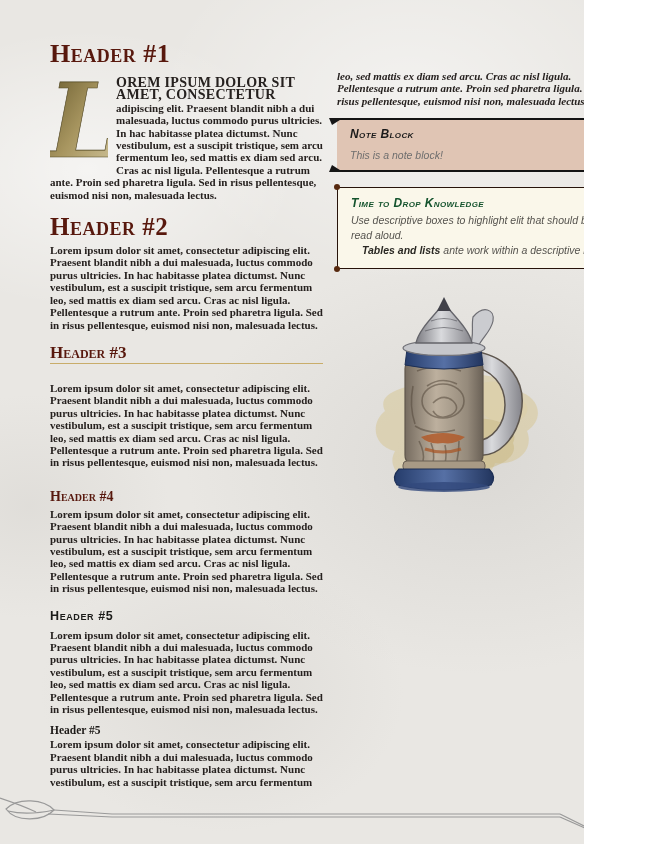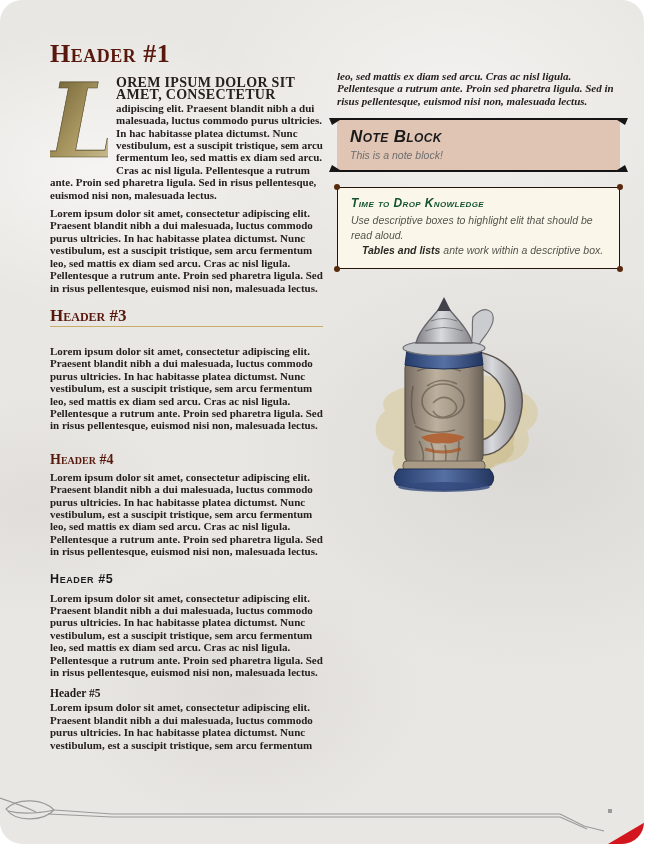--- a/index.html
+++ b/index.html
@@ -1,27 +1,26 @@
 <!DOCTYPE html>
 <html><head>
 <meta charset="utf-8">
 <style>
   html,body{margin:0;padding:0;}
   .page{
-    position:relative;width:644px;height:844px;overflow:hidden;
+    position:relative;width:584px;height:844px;overflow:hidden;
     background-color:#e9e7e3;
     background-image:
       radial-gradient(ellipse 300px 200px at 15% 20%, rgba(255,255,255,.55), transparent 70%),
       radial-gradient(ellipse 420px 300px at 82% 55%, rgba(186,184,180,.30), transparent 70%),
       radial-gradient(ellipse 260px 200px at 38% 82%, rgba(198,195,190,.30), transparent 70%),
       radial-gradient(ellipse 360px 260px at 70% 12%, rgba(255,255,255,.45), transparent 70%),
       radial-gradient(ellipse 200px 160px at 5% 60%, rgba(200,197,192,.28), transparent 70%);
     font-family:"Liberation Serif", serif;
     color:#231f20;
-    border-radius:22px;
   }
   .col{position:absolute;}
   .col-left{left:50px;top:40px;width:273px;}
   .col-right{left:337px;top:70px;width:283px;font-style:italic;}
 
   p.body{font-size:11px;line-height:12.4px;font-weight:bold;margin:0 0 6px;color:#26211f;}
 
   h1,h2,h3,h4{font-variant:small-caps;color:#58180D;font-weight:bold;margin:0;}
   h1{font-size:26px;line-height:28px;margin:0 0 9px;letter-spacing:.5px;}
   h2{font-size:25px;line-height:27px;margin:12px 0 4px;letter-spacing:.5px;}
@@ -36,22 +35,22 @@
 
   
   .note{position:relative;background:#e0c5b4;border-top:2px solid #141414;border-bottom:2px solid #141414;
         padding:7px 13px 9px;margin:11px 0 15px;}
   .note .c{position:absolute;width:0;height:0;border-style:solid;border-color:transparent;}
   .note .c-tl{top:-2px;left:-8px;border-top:7px solid #161616;border-right:11px solid transparent;}
   .note .c-tr{top:-2px;right:-8px;border-top:7px solid #161616;border-left:11px solid transparent;}
   .note .c-bl{bottom:-2px;left:-8px;border-bottom:7px solid #161616;border-right:11px solid transparent;}
   .note .c-br{bottom:-2px;right:-8px;border-bottom:7px solid #161616;border-left:11px solid transparent;}
   .note-title{font-family:"Liberation Sans", sans-serif;font-variant:small-caps;font-weight:bold;
-              font-size:17px;color:#1a1a1a;letter-spacing:.4px;}
-  .note-body{font-family:"Liberation Sans", sans-serif;font-size:10.5px;color:#6e6e6e;margin-top:2px;}
+              font-size:12px;color:#1a1a1a;letter-spacing:.4px;}
+  .note-body{font-family:"Liberation Sans", sans-serif;font-size:10.5px;color:#6e6e6e;margin-top:8px;}
 
   
   .desc{position:relative;background:#faf7ea;border:1.5px solid #27130a;padding:8px 13px 10px;}
   .desc .dot{position:absolute;width:6px;height:6px;border-radius:50%;background:#57290f;}
   .desc .d-tl{top:-4px;left:-4px;} .desc .d-tr{top:-4px;right:-4px;}
   .desc .d-bl{bottom:-4px;left:-4px;} .desc .d-br{bottom:-4px;right:-4px;}
   .desc-title{font-family:"Liberation Sans", sans-serif;font-variant:small-caps;font-weight:bold;
               font-size:12px;color:#14532d;letter-spacing:.4px;margin-bottom:3px;}
   .desc-body{font-family:"Liberation Sans", sans-serif;font-size:10.5px;line-height:15px;color:#55534e;}
   .desc-line2{text-indent:11px;}
@@ -75,20 +74,21 @@
           <linearGradient id="goldgrad" x1="0" y1="0" x2="1" y2="1">
             <stop offset="0" stop-color="#5f5226"></stop>
             <stop offset="0.5" stop-color="#a89660"></stop>
             <stop offset="1" stop-color="#d6cba4"></stop>
           </linearGradient>
         </defs>
         <text x="-2" y="78" font-family="DejaVu Serif, serif" font-style="italic" font-size="102" fill="url(#goldgrad)" stroke="#4f4420" stroke-width="0.6">L</text>
       </svg><span class="lead-caps">orem ipsum dolor sit amet, consectetur</span><span> adipiscing elit. Praesent blandit nibh a dui malesuada, luctus commodo purus ultricies. In hac habitasse platea dictumst. Nunc vestibulum, est a suscipit tristique, sem arcu fermentum leo, sed mattis ex diam sed arcu. Cras ac nisl ligula. Pellentesque a rutrum ante. Proin sed pharetra ligula. Sed in risus pellentesque, euismod nisi non, malesuada lectus.</span>
     </p>
 
+    <h2>Header #2</h2>
     <p class="body">Lorem ipsum dolor sit amet, consectetur adipiscing elit. Praesent blandit nibh a dui malesuada, luctus commodo purus ultricies. In hac habitasse platea dictumst. Nunc vestibulum, est a suscipit tristique, sem arcu fermentum leo, sed mattis ex diam sed arcu. Cras ac nisl ligula. Pellentesque a rutrum ante. Proin sed pharetra ligula. Sed in risus pellentesque, euismod nisi non, malesuada lectus.</p>
 
     <h3>Header #3</h3>
     <p class="body">Lorem ipsum dolor sit amet, consectetur adipiscing elit. Praesent blandit nibh a dui malesuada, luctus commodo purus ultricies. In hac habitasse platea dictumst. Nunc vestibulum, est a suscipit tristique, sem arcu fermentum leo, sed mattis ex diam sed arcu. Cras ac nisl ligula. Pellentesque a rutrum ante. Proin sed pharetra ligula. Sed in risus pellentesque, euismod nisi non, malesuada lectus.</p>
 
     <h4>Header #4</h4>
     <p class="body">Lorem ipsum dolor sit amet, consectetur adipiscing elit. Praesent blandit nibh a dui malesuada, luctus commodo purus ultricies. In hac habitasse platea dictumst. Nunc vestibulum, est a suscipit tristique, sem arcu fermentum leo, sed mattis ex diam sed arcu. Cras ac nisl ligula. Pellentesque a rutrum ante. Proin sed pharetra ligula. Sed in risus pellentesque, euismod nisi non, malesuada lectus.</p>
 
     <h5>Header #5</h5>
     <p class="body">Lorem ipsum dolor sit amet, consectetur adipiscing elit. Praesent blandit nibh a dui malesuada, luctus commodo purus ultricies. In hac habitasse platea dictumst. Nunc vestibulum, est a suscipit tristique, sem arcu fermentum leo, sed mattis ex diam sed arcu. Cras ac nisl ligula. Pellentesque a rutrum ante. Proin sed pharetra ligula. Sed in risus pellentesque, euismod nisi non, malesuada lectus.</p>

